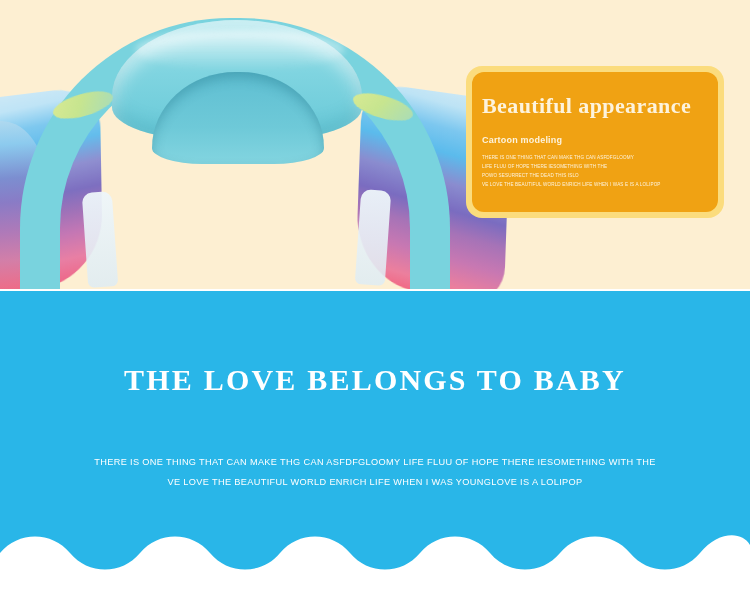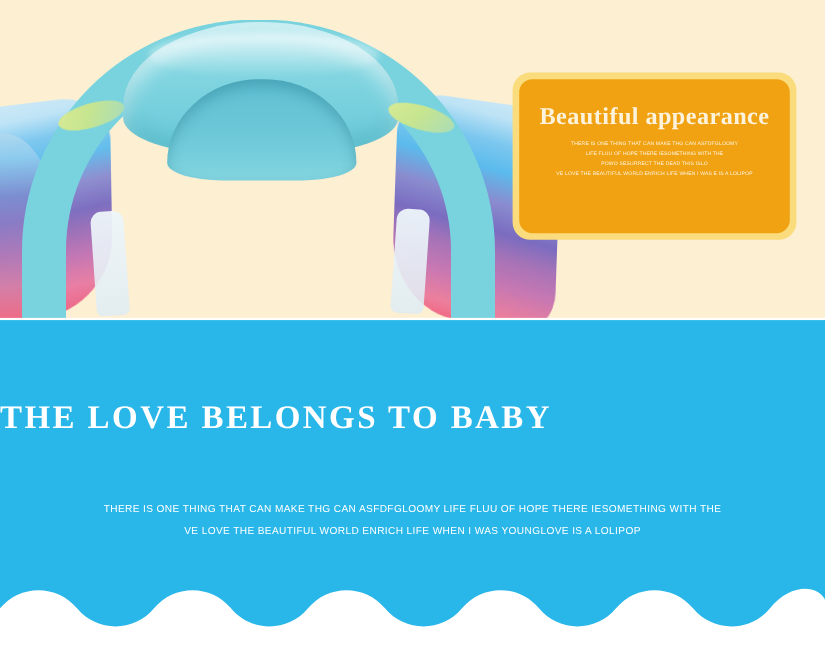--- a/index.html
+++ b/index.html
@@ -118,21 +118,21 @@
     position:absolute; left:466px; top:66px; width:258px; height:152px;
     background:#fbdc7d;
     border-radius:16px;
     padding:6px;
   }
   .info-card-inner {
     width:100%; height:100%;
     background:#f0a213;
     border-radius:12px;
     padding:14px 10px 27px;
-    text-align:center;
+    text-align:left;
   }
   .card-title {
     font-family:"Liberation Serif", serif;
     font-weight:bold;
     font-size:22px;
     color:#fdf3dd;
     letter-spacing:.4px;
     line-height:1.1;
     margin-top:8px;
   }
@@ -154,21 +154,21 @@
   .card-body div { white-space:nowrap; }
 
   
   .blue-band {
     position:absolute; left:0; top:291px; width:750px; height:300px;
     background:#29b6e8;
     overflow:hidden;
   }
   .headline {
     position:absolute; left:0; top:72px; width:750px;
-    text-align:left;
+    text-align:center;
     font-family:"Liberation Serif", serif;
     font-weight:bold;
     font-size:30px;
     color:#ffffff;
     letter-spacing:2.2px;
   }
   .blurb {
     position:absolute; left:0; top:162px; width:750px;
     text-align:center;
     font-size:9.2px;
@@ -210,20 +210,21 @@
 
   </div>
 
   <div class="separator"></div>
 
   <div class="info-card">
     <div class="info-card-inner">
 
       <div class="card-title">Beautiful appearance</div>
 
+      <div class="card-subtitle">Cartoon modeling</div>
 
       <div class="card-body">
         <div>THERE IS ONE THING THAT CAN MAKE THG CAN ASFDFGLOOMY</div>
         <div>LIFE FLUU OF HOPE THERE IESOMETHING WITH THE</div>
         <div>POWO SESURRECT THE DEAD THIS ISLO</div>
         <div>VE LOVE THE BEAUTIFUL WORLD ENRICH LIFE WHEN I WAS E IS A LOLIPOP</div>
       </div>
 
     </div>
   </div>

